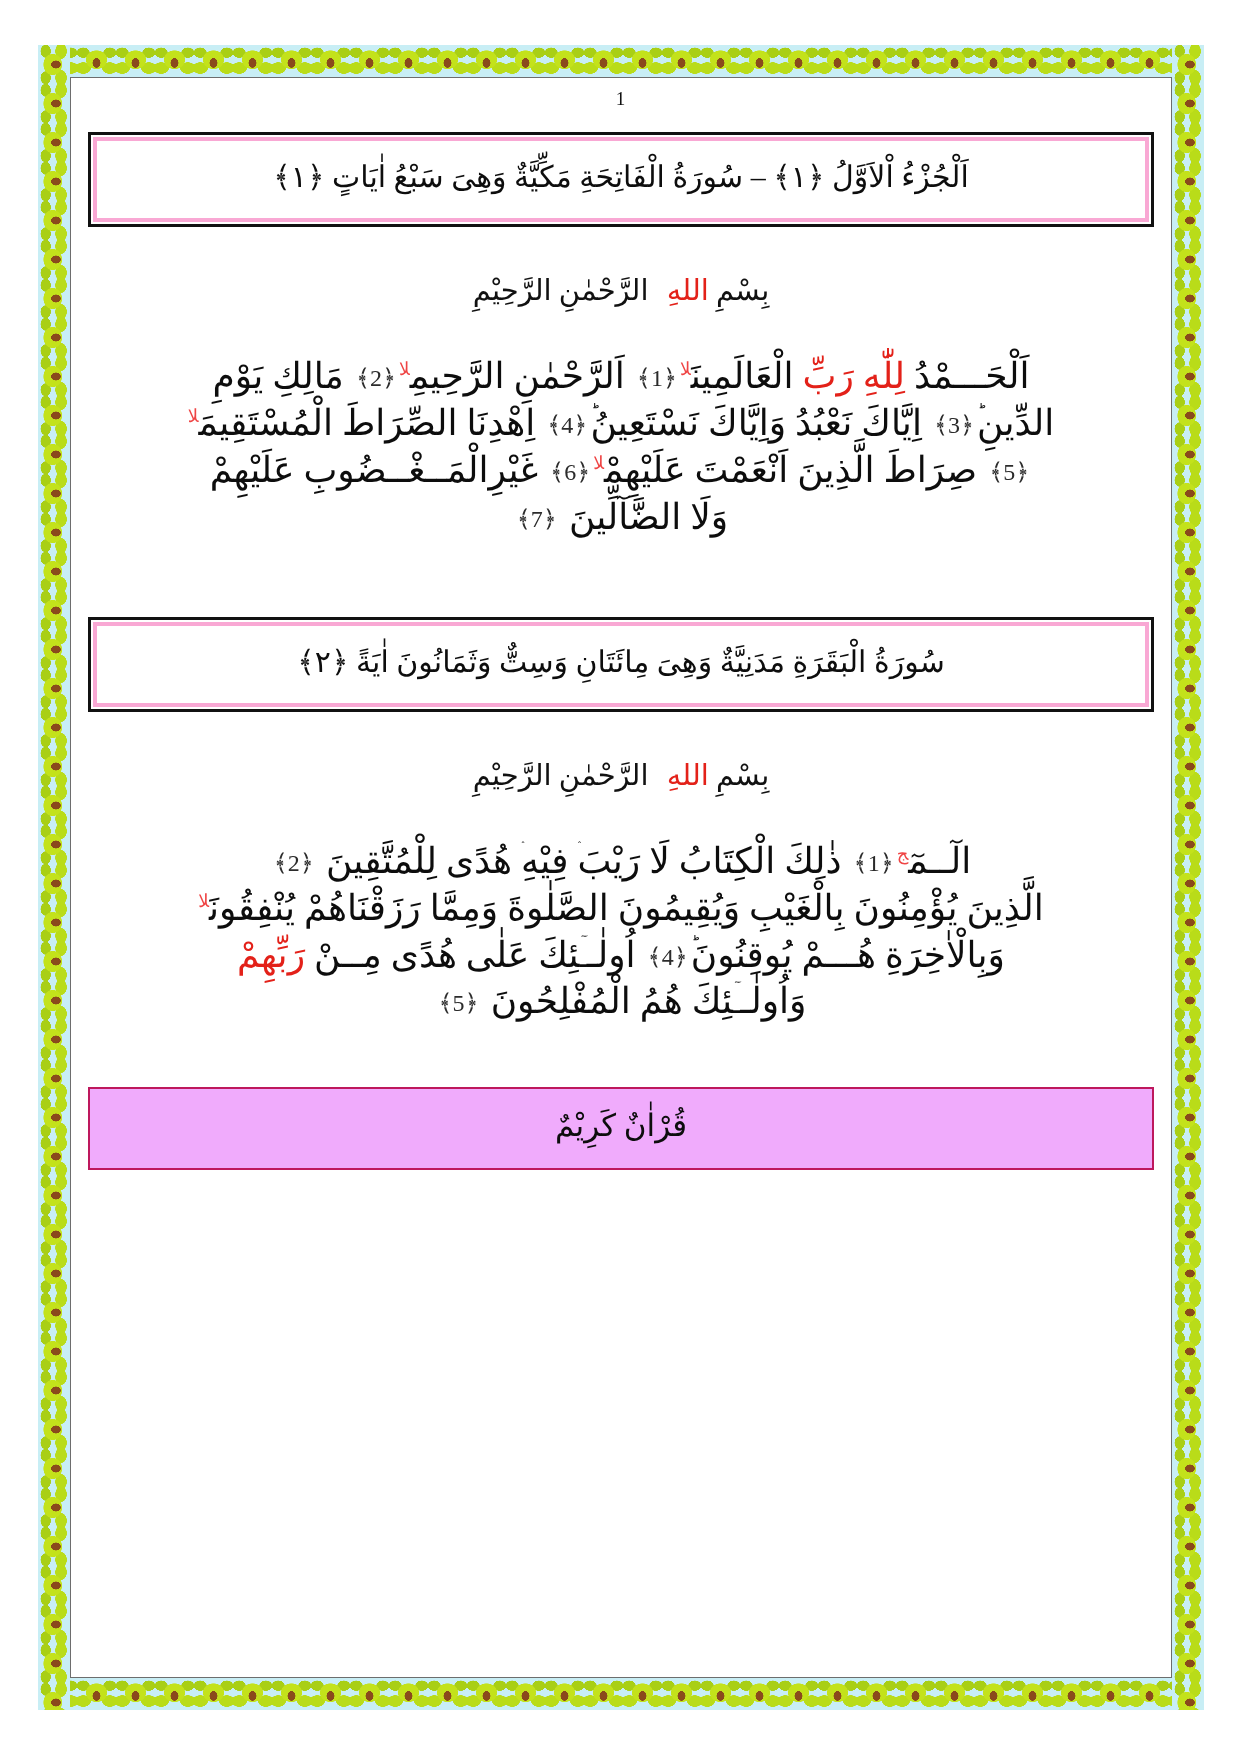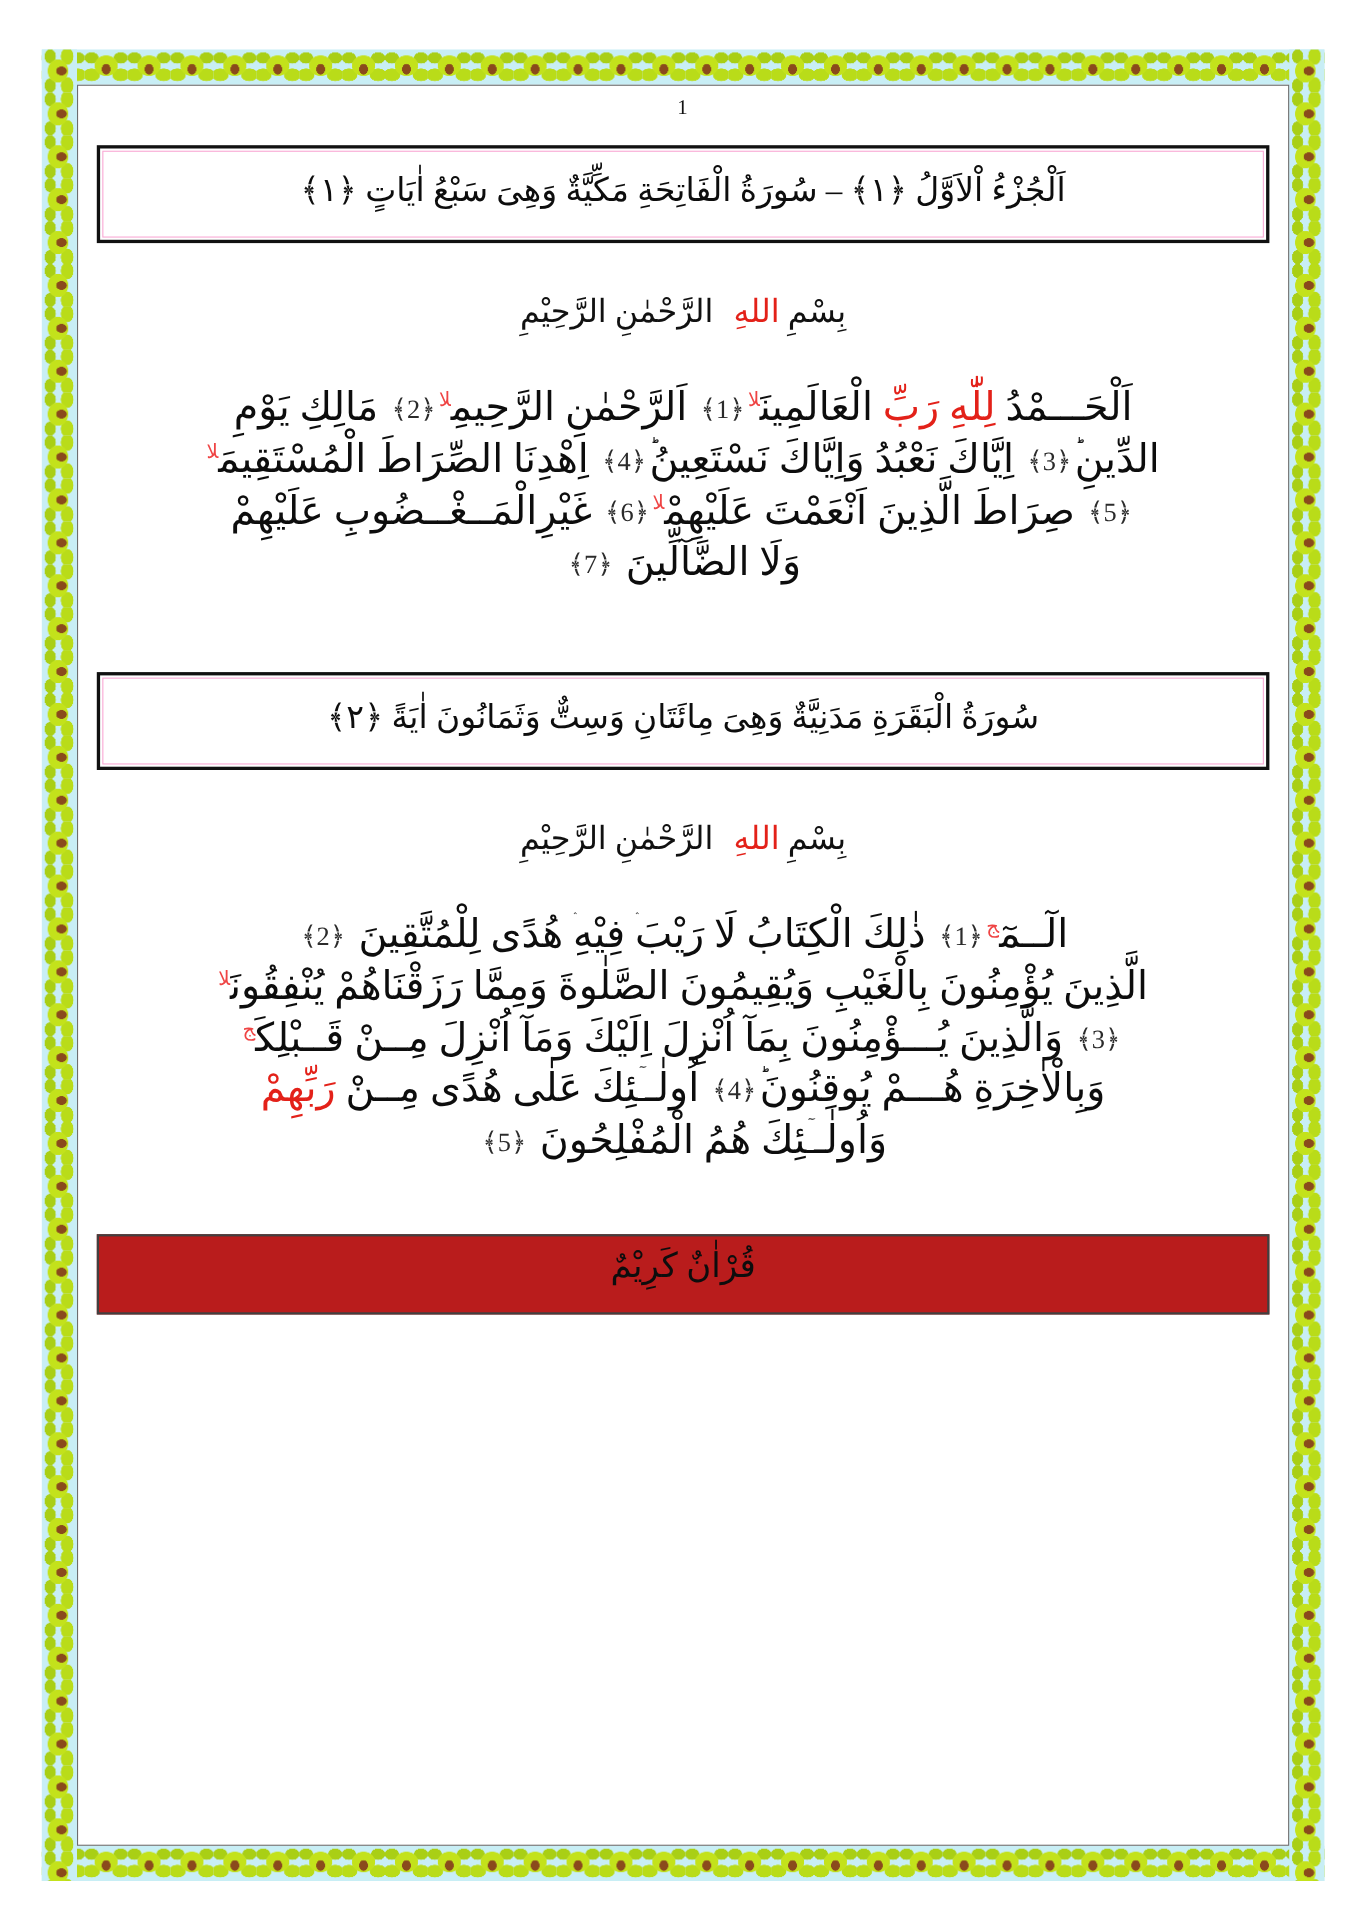--- a/index.html
+++ b/index.html
@@ -97,40 +97,40 @@
   }
 
   
   .title-box {
     border: 3px solid #111111;
     padding: 2px;
     background: #ffffff;
     box-sizing: border-box;
   }
   .title-box-inner {
-    border: 1px solid #f9a8d4;
+    border: 4px solid #f9a8d4;
     padding: 13px 18px 19px 18px;
     box-sizing: border-box;
   }
   .title-text {
     direction: rtl;
     text-align: center;
     font-family: "Liberation Serif", "DejaVu Serif", serif;
     font-size: 30px;
     line-height: 1.5;
     color: #0d0d0d;
     white-space: nowrap;
   }
 
   
   .footer-box {
-    border: 2px solid #404040;
-    background: #b91c1c;
-    box-sizing: border-box;
-    padding: 8px 18px 24px 18px;
+    border: 2px solid #be185d;
+    background: #f0abfc;
+    box-sizing: border-box;
+    padding: 18px 18px 24px 18px;
   }
   .footer-text {
     direction: rtl;
     text-align: center;
     font-family: "Liberation Serif", "DejaVu Serif", serif;
     font-size: 31px;
     color: #0d0d0d;
     letter-spacing: 2px;
   }
 
@@ -237,21 +237,20 @@
 
     <div class="basmala">
       <span>بِسْمِ </span><span class="lafz">اللهِ</span><span> الرَّحْمٰنِ الرَّحِيْمِ</span>
     </div>
 
     <div class="spacer-md"></div>
 
     <div class="quran-block" id="baqarah-body">
         <div class="ayah-line"><span>الٓــمٓ</span><span class="waqf">ج</span><span class="ayah-num">﴿1﴾</span><span> ذٰلِكَ الْكِتَابُ لَا رَيْبَ</span><span class="waqf-blk">ۛ</span><span> فِيْهِ</span><span class="waqf-blk">ۛ</span><span> هُدًى  لِلْمُتَّقِينَ </span><span class="ayah-num">﴿2﴾</span></div>
         <div class="ayah-line"><span>الَّذِينَ  يُؤْمِنُونَ  بِالْغَيْبِ  وَيُقِيمُونَ الصَّلٰوةَ وَمِمَّا  رَزَقْنَاهُمْ  يُنْفِقُونَ</span><span class="waqf">لا</span></div>
-        <div class="ayah-line"><span class="ayah-num">﴿3﴾</span><span> وَالَّذِينَ  يُـــؤْمِنُونَ  بِمَآ  اُنْزِلَ  اِلَيْكَ وَمَآ  اُنْزِلَ  مِــنْ  قَــبْلِكَ</span><span class="waqf">ج</span></div>
         <div class="ayah-line"><span>وَبِالْاٰخِرَةِ  هُـــمْ  يُوقِنُونَ</span><span class="waqf-blk">ؕ</span><span class="ayah-num">﴿4﴾</span><span>  اُولٰــۤئِكَ  عَلٰى  هُدًى  مِــنْ </span><span class="red">رَبِّهِمْ</span></div>
         <div class="ayah-line"><span>وَاُولٰــۤئِكَ  هُمُ الْمُفْلِحُونَ </span><span class="ayah-num">﴿5﴾</span></div>
       </div>
 
     <div class="spacer-lg"></div>
 
     <div class="footer-box">
       <div class="footer-text">قُرْاٰنٌ   كَرِيْمٌ</div>
     </div>
 

